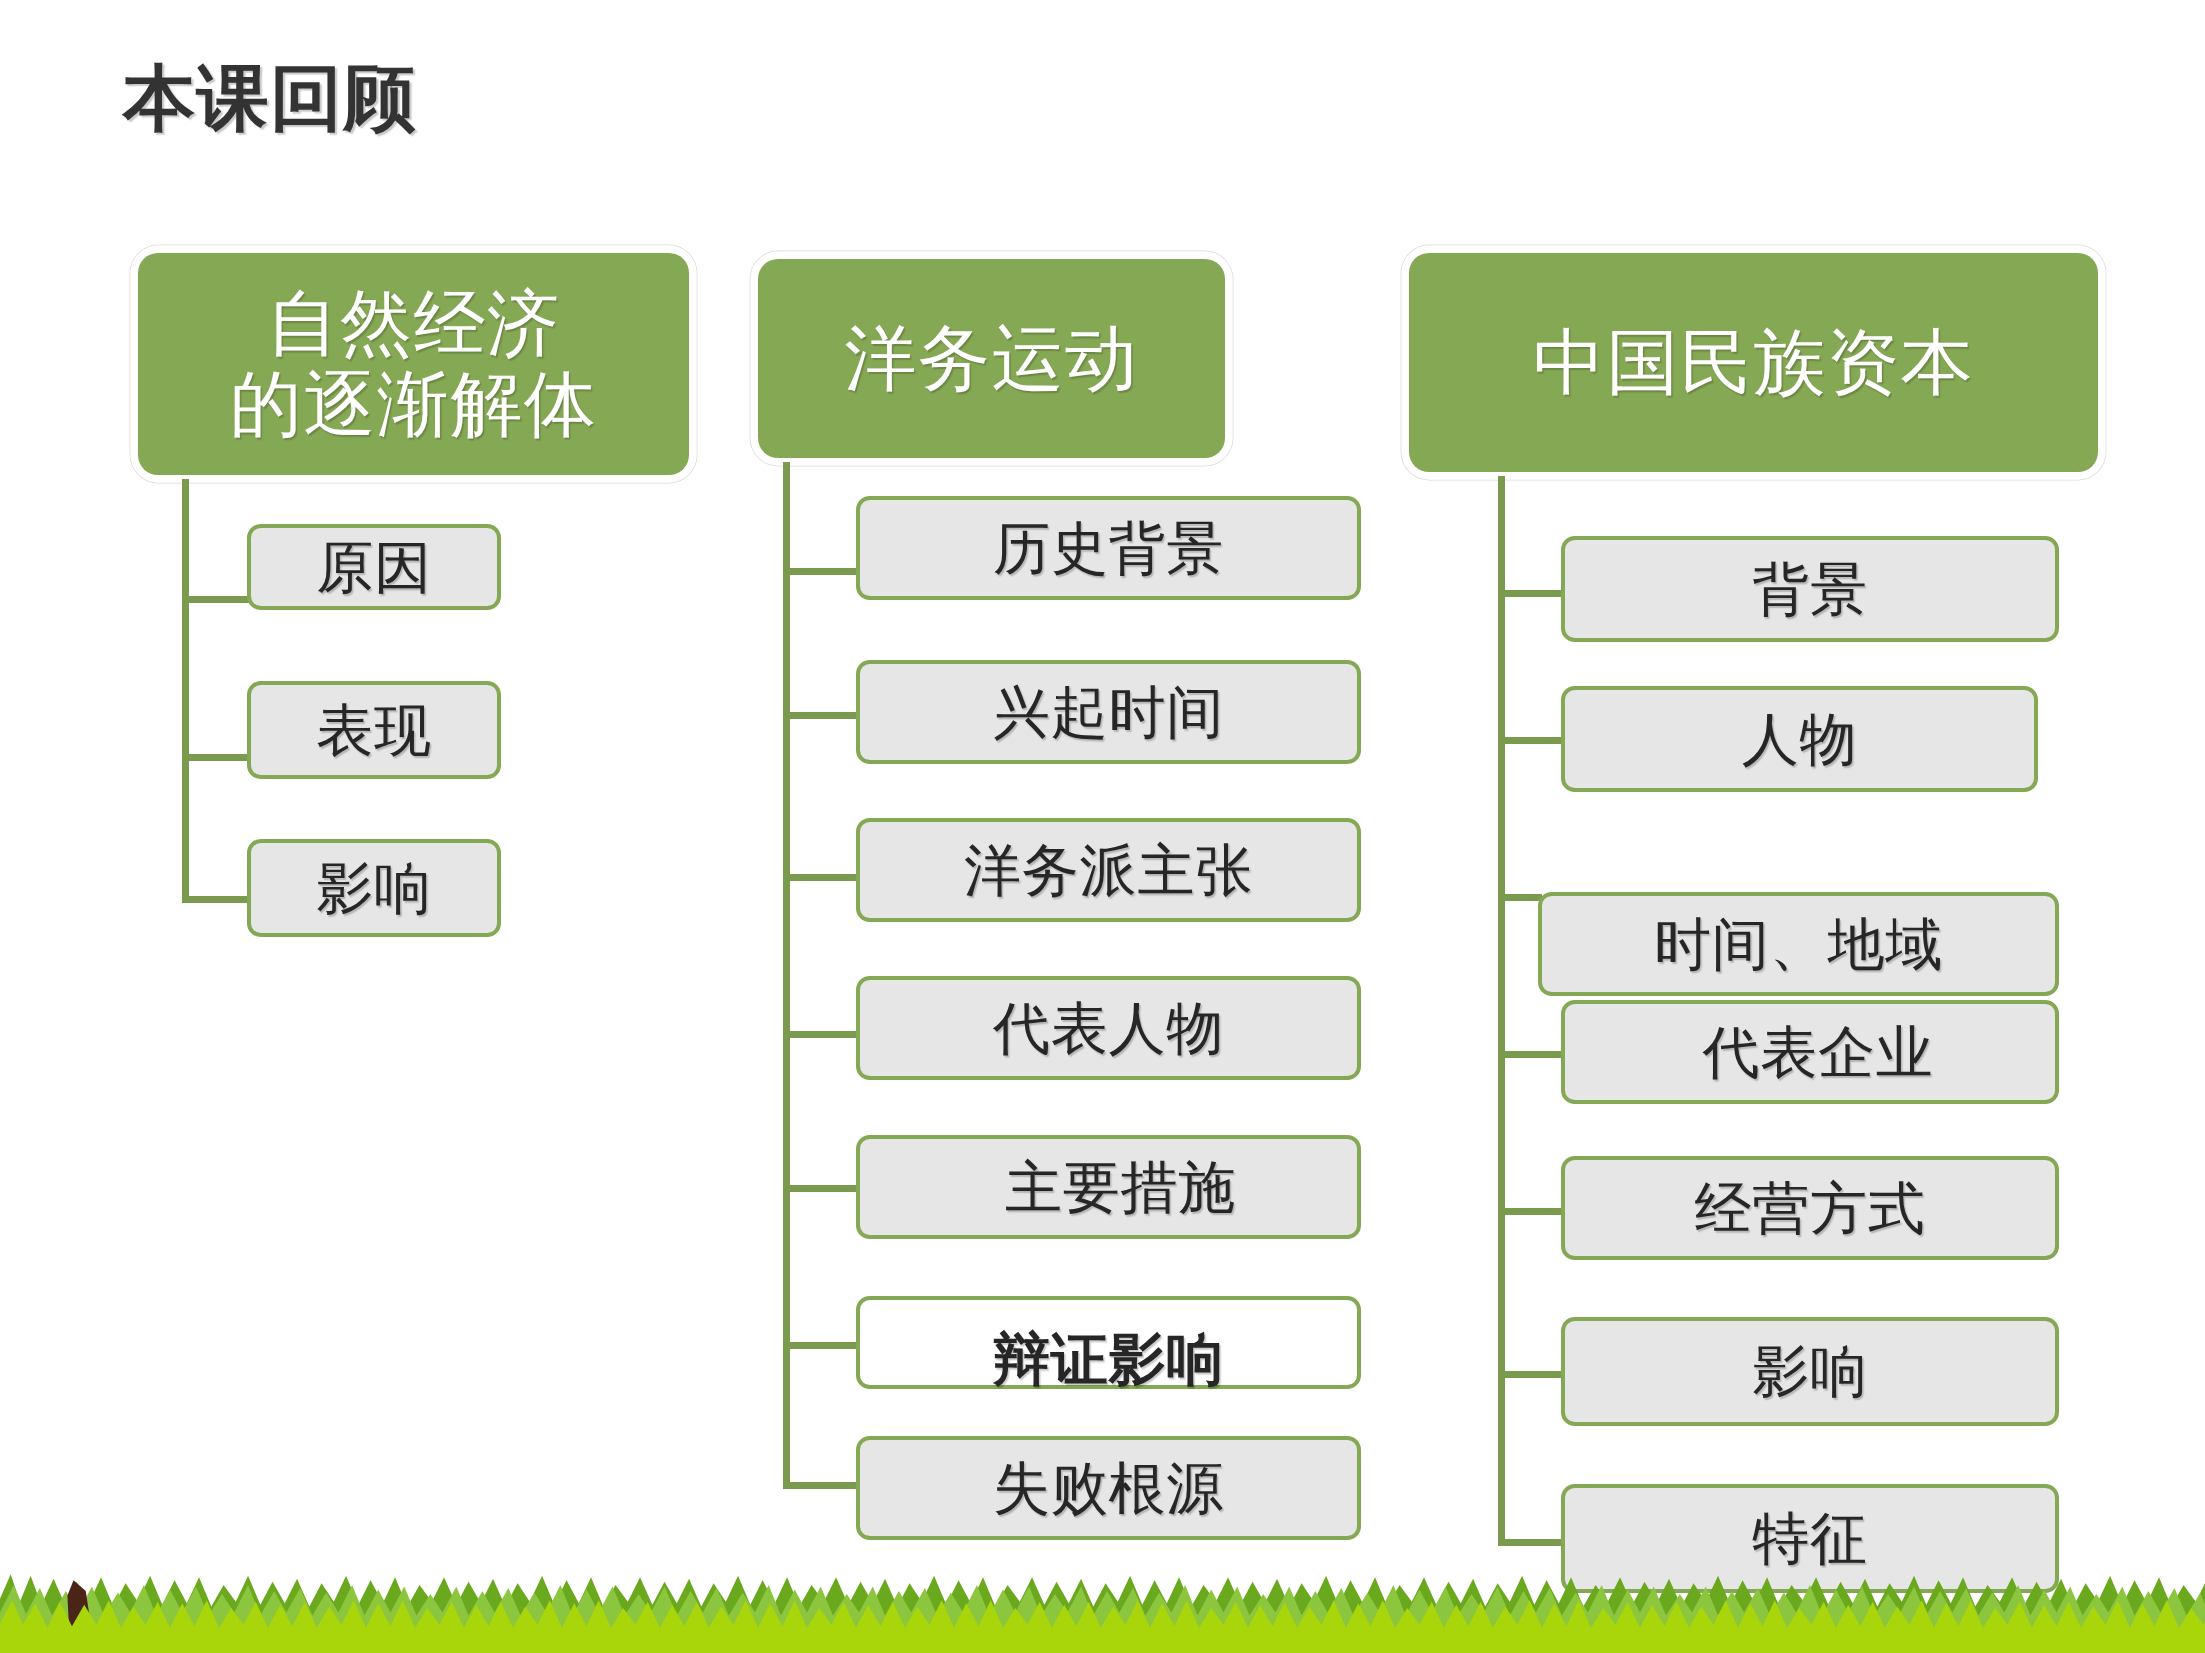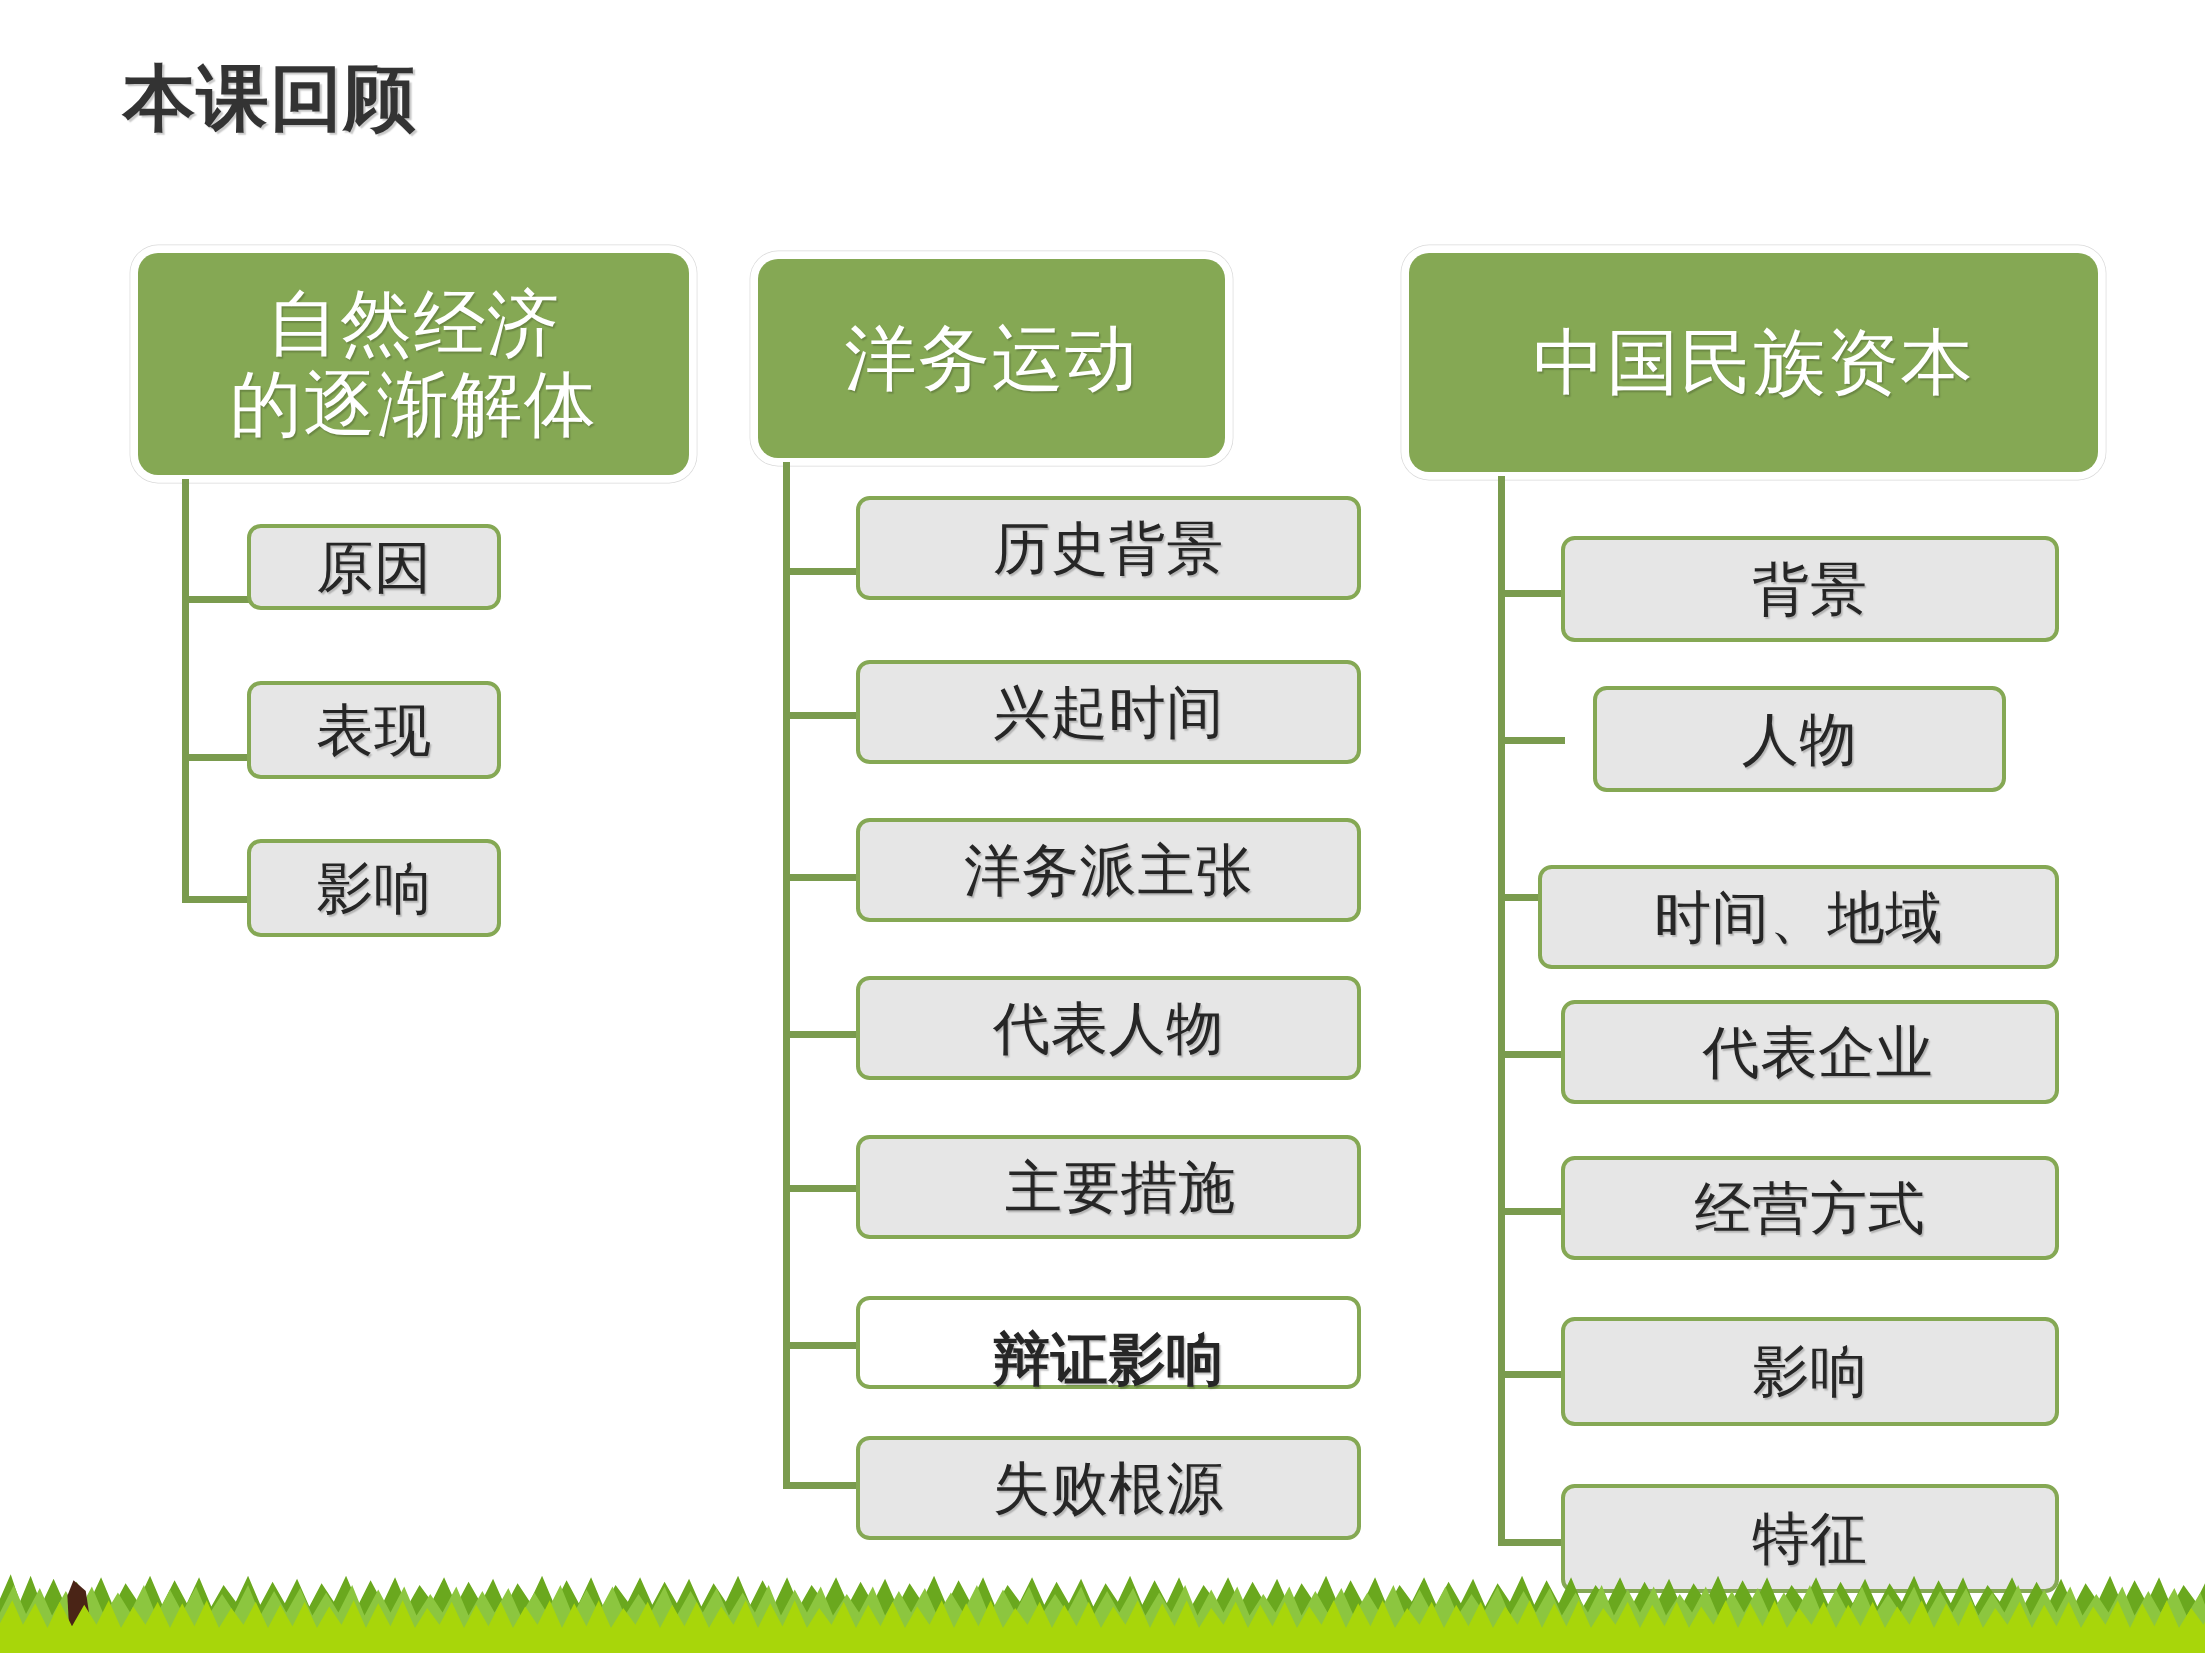--- a/index.html
+++ b/index.html
@@ -186,24 +186,24 @@
     <div class="stub" style="left:1498px; top:737px; width:67px;"></div>
     <div class="stub" style="left:1498px; top:894px; width:44px;"></div>
     <div class="stub" style="left:1498px; top:1051px; width:67px;"></div>
     <div class="stub" style="left:1498px; top:1208px; width:67px;"></div>
     <div class="stub" style="left:1498px; top:1371px; width:67px;"></div>
     <div class="stub" style="left:1498px; top:1539px; width:67px;"></div>
 
     <div class="child-node" style="left:1561px; top:536px; width:498px; height:106px;">
       <span>背景</span>
     </div>
-    <div class="child-node" style="left:1561px; top:686px; width:413px; height:106px;margin-left:32px;">
+    <div class="child-node" style="left:1561px; top:686px; width:477px; height:106px;">
       <span>人物</span>
     </div>
-    <div class="child-node" style="left:1538px; top:865px; width:521px; height:104px;">
+    <div class="child-node" style="left:1538px; top:892px; width:521px; height:104px;">
       <span>时间、地域</span>
     </div>
     <div class="child-node" style="left:1561px; top:1000px; width:498px; height:104px;padding-left:16px;">
       <span>代表企业</span>
     </div>
     <div class="child-node" style="left:1561px; top:1156px; width:498px; height:104px;">
       <span>经营方式</span>
     </div>
     <div class="child-node" style="left:1561px; top:1317px; width:498px; height:109px;">
       <span>影响</span>

